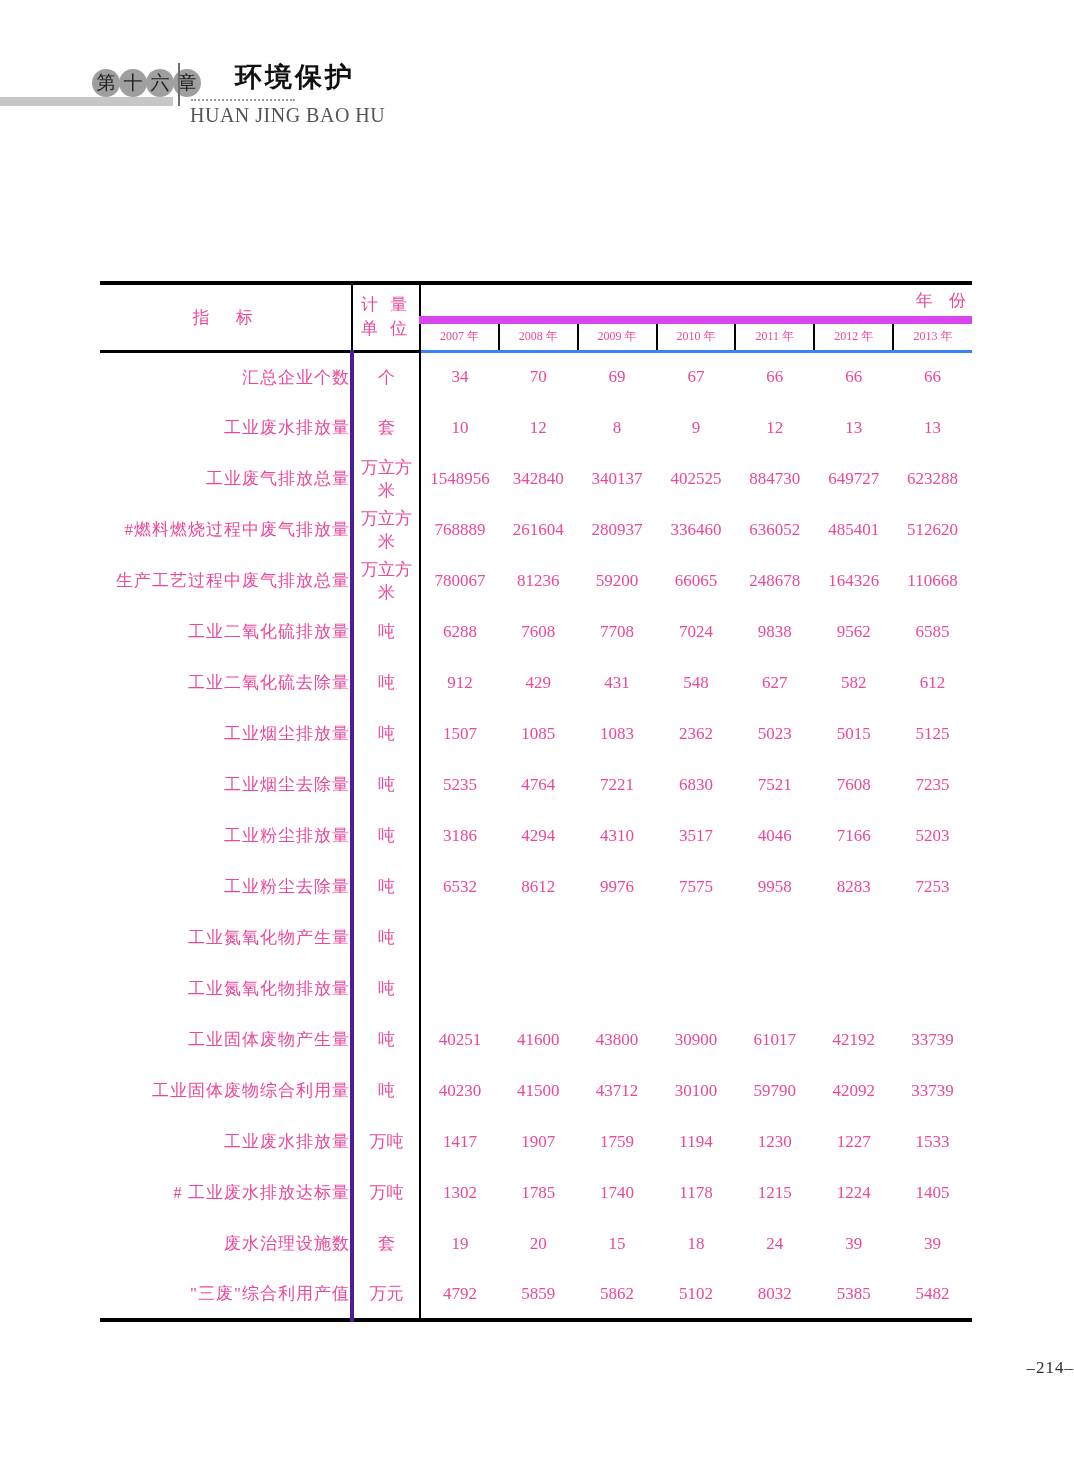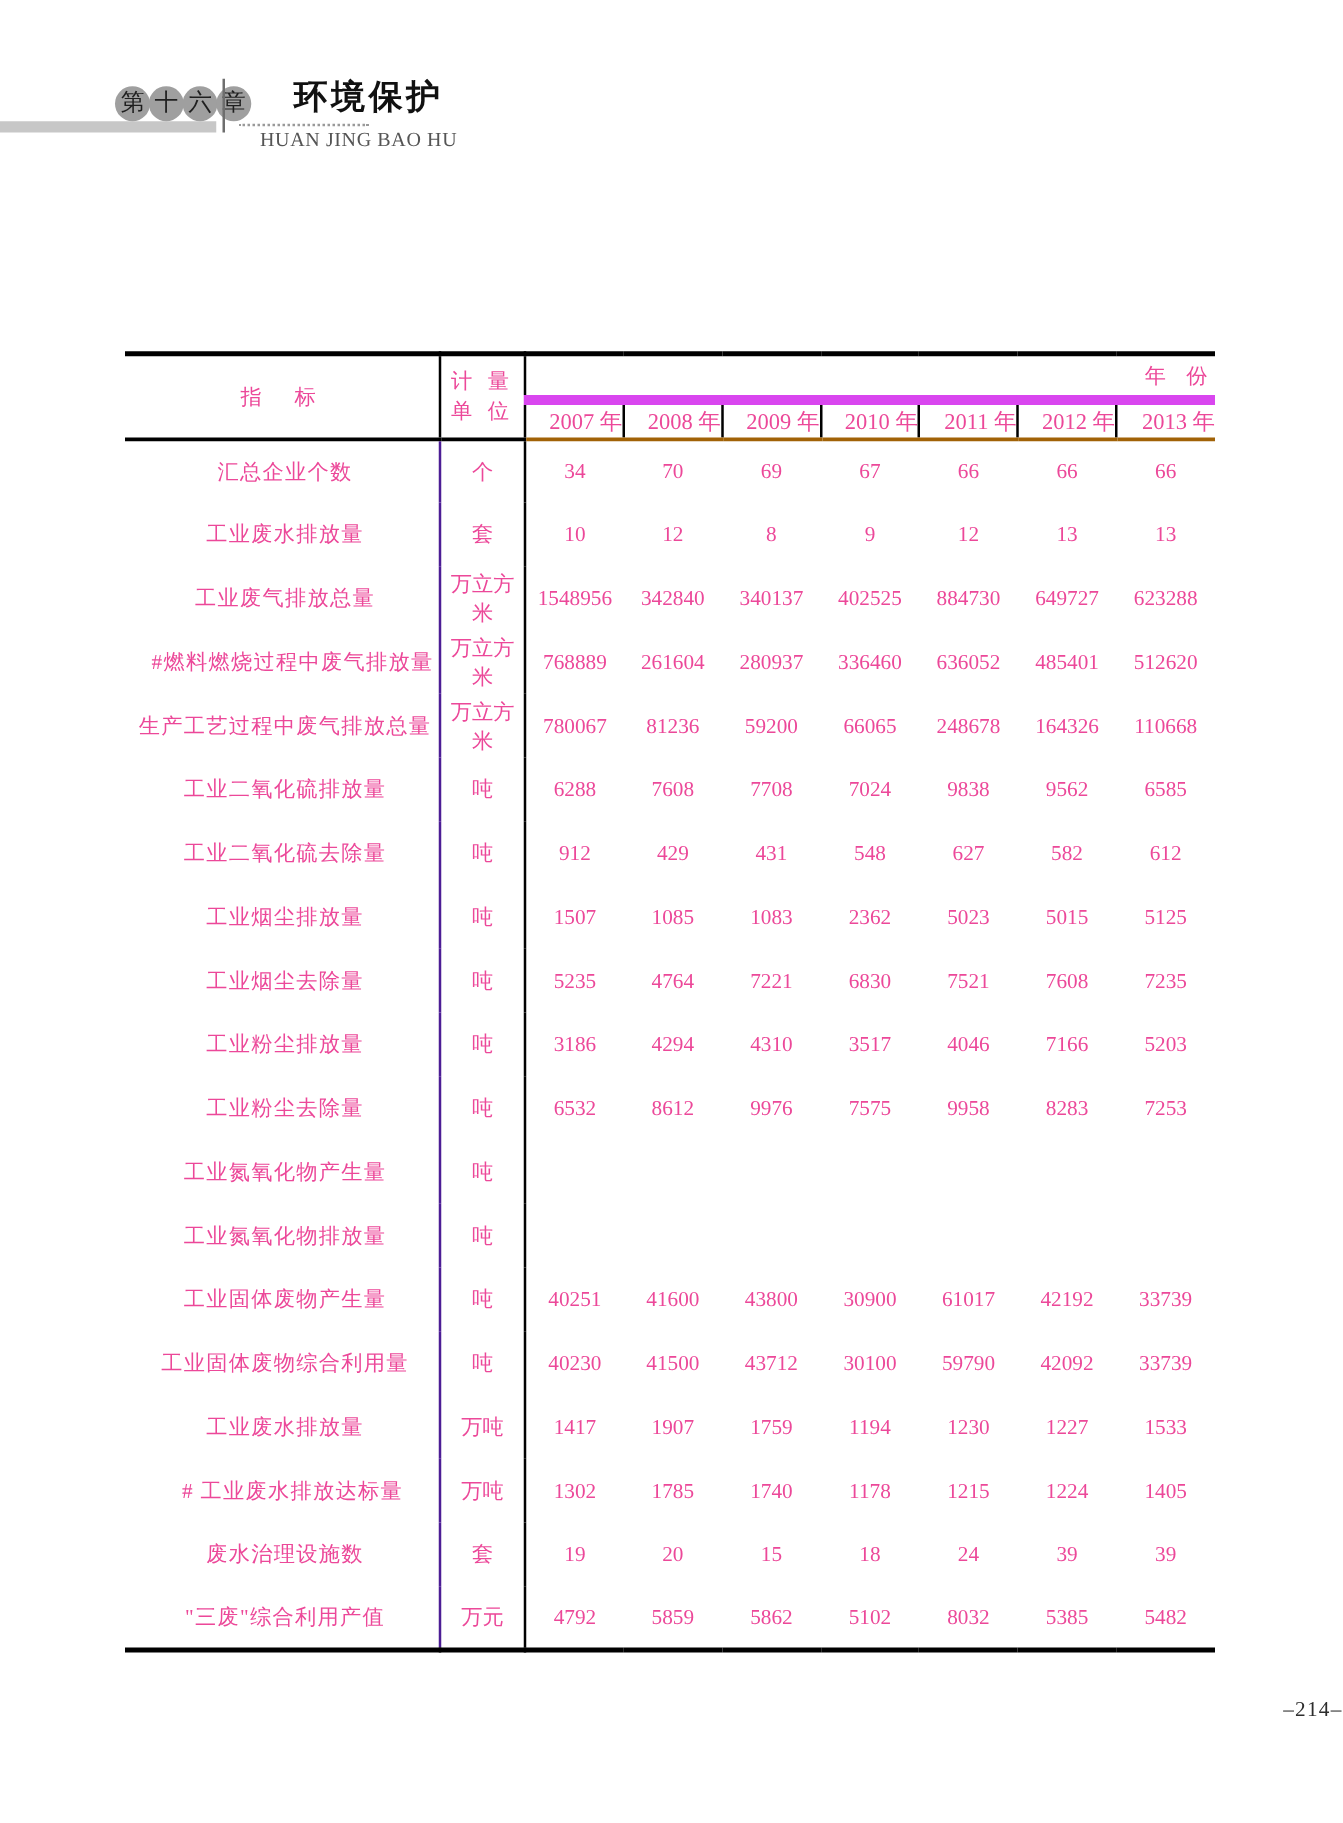--- a/index.html
+++ b/index.html
@@ -54,22 +54,22 @@
     margin-left: 44px;
   }
   .chapter-dotted {
     position: absolute;
     left: 191px; top: 99px;
     width: 104px; height: 0;
     border-top: 2px dotted #9a9a9a;
   }
   .chapter-pinyin {
     position: absolute;
-    left: 208px; top: 104px;
-    font-size: 16px;
+    left: 190px; top: 104px;
+    font-size: 20px;
     letter-spacing: 0.5px;
     color: #555;
   }
 
   
   .doc-title {
     position: absolute;
     left: 99px; top: 167px;
     white-space: nowrap;
   }
@@ -120,30 +120,30 @@
     padding: 2px 0;
   }
   .year-span {
     height: 37px;
     border-bottom: 8px solid #d946ef;
     text-align: right;
     letter-spacing: 6px;
   }
   .year-label {
     height: 31px;
-    border-bottom: 3px solid #a16207;
-    text-align: right;
-    font-size: 18px;
+    border-bottom: 3px solid #3b82f6;
+    text-align: center;
+    font-size: 12px;
   }
   .year-label:not(:first-child) { border-left: 2px solid #000; }
 
   td { height: 51px; vertical-align: middle; }
   .cell-indicator {
-    border-right: 2px solid #4c1d95;
-    text-align: center;
+    border-right: 4px solid #4c1d95;
+    text-align: right;
     padding-left: 5px;
     letter-spacing: 1px;
   }
   .cell-indicator.indent { padding-left: 17px; }
   .cell-unit {
     border-right: 2px solid #000;
     text-align: center;
   }
   .cell-value { text-align: center; }
 

